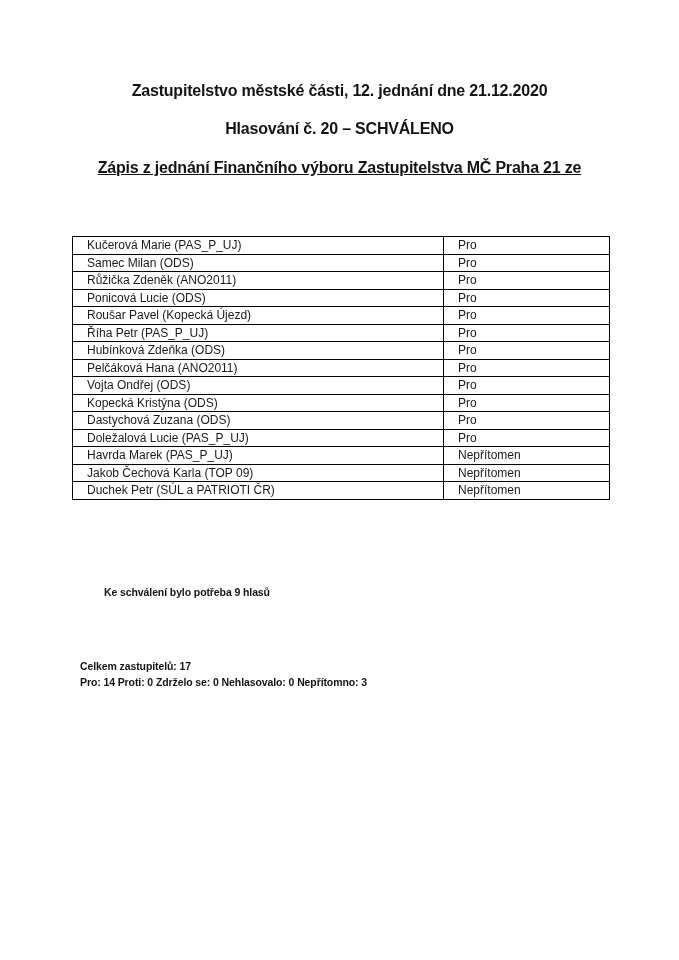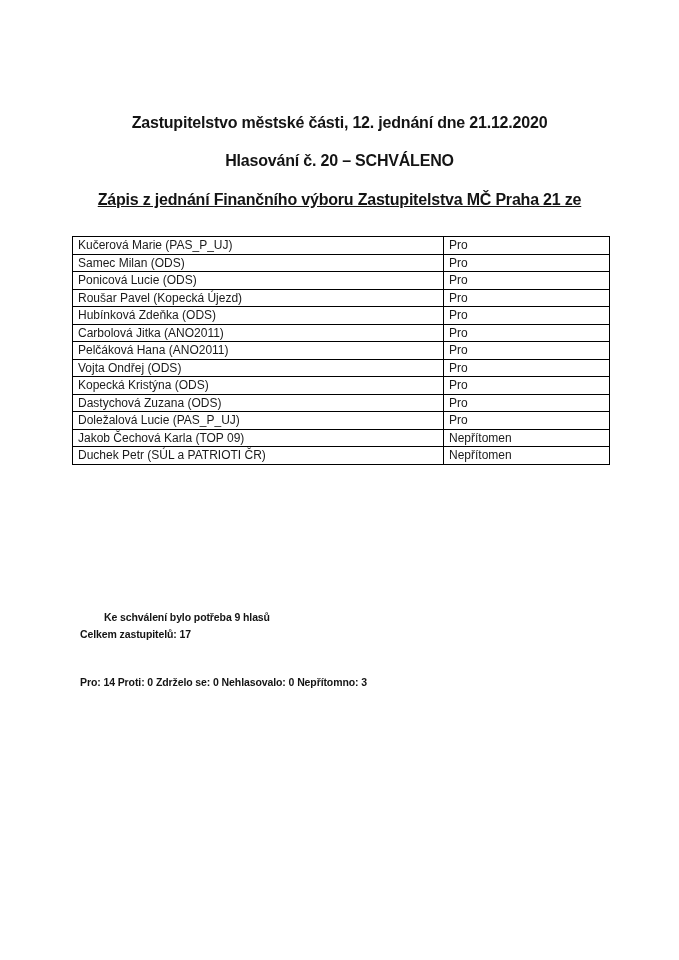--- a/index.html
+++ b/index.html
@@ -19,59 +19,58 @@
   .heading {
     position: absolute;
     left: 0;
     width: 679px;
     text-align: center;
     font-weight: 700;
     font-size: 16px;
     letter-spacing: -0.2px;
     color: #141414;
     white-space: nowrap;
-    margin-top: 32px;
   }
   .h1 { top: 82px; }
   .h2 { top: 120px; }
   .h3a { top: 159px; text-decoration: underline; }
   .h3b { top: 186px; }
 
   .vote-table {
     position: absolute;
     left: 72px;
     top: 236px;
     width: 537px;
     border-collapse: collapse;
     table-layout: fixed;
   }
   .vote-table td {
     border: 1px solid #000000;
     height: 16.5px;
     font-size: 12px;
     line-height: 16px;
-    padding: 0 2px 0 5px;
+    padding: 0 2px 0 14px;
     color: #1a1a1a;
     white-space: nowrap;
     overflow: hidden;
   }
   col.c1 { width: 371px; }
   col.c2 { width: 166px; }
 
   .summary {
     position: absolute;
     left: 80px;
     font-weight: 700;
     font-size: 10.5px;
     letter-spacing: -0.1px;
     color: #141414;
     white-space: nowrap;
   }
-  .s1 { top: 611px; padding-left: 24px; }
-  .s2 { top: 628px; }
+  .s1 { top: 586px; padding-left: 24px; }
+  .s2 { top: 660px; }
   .s3 { top: 676px; }
 </style>
 </head>
 <body>
 
 <div class="page">
 
   <div class="heading h1">Zastupitelstvo městské části, 12. jednání dne 21.12.2020</div>
 
   <div class="heading h2">Hlasování č. 20 – SCHVÁLENO</div>
@@ -88,41 +87,45 @@
   <tr>
     <td class="name-cell">Kučerová Marie (PAS_P_UJ)</td>
     <td class="vote-cell">Pro</td>
   </tr>
 
   <tr>
     <td class="name-cell">Samec Milan (ODS)</td>
     <td class="vote-cell">Pro</td>
   </tr>
 
+  <tr>
+    <td class="name-cell">Růžička Zdeněk (ANO2011)</td>
+    <td class="vote-cell">Pro</td>
+  </tr>
 
   <tr>
     <td class="name-cell">Ponicová Lucie (ODS)</td>
     <td class="vote-cell">Pro</td>
   </tr>
 
   <tr>
     <td class="name-cell">Roušar Pavel (Kopecká Újezd)</td>
     <td class="vote-cell">Pro</td>
   </tr>
 
+  <tr>
+    <td class="name-cell">Říha Petr (PAS_P_UJ)</td>
+    <td class="vote-cell">Pro</td>
+  </tr>
 
   <tr>
     <td class="name-cell">Hubínková Zdeňka (ODS)</td>
     <td class="vote-cell">Pro</td>
   </tr>
 
-  <tr>
-    <td class="name-cell">Carbolová Jitka (ANO2011)</td>
-    <td class="vote-cell">Pro</td>
-  </tr>
 
   <tr>
     <td class="name-cell">Pelčáková Hana (ANO2011)</td>
     <td class="vote-cell">Pro</td>
   </tr>
 
   <tr>
     <td class="name-cell">Vojta Ondřej (ODS)</td>
     <td class="vote-cell">Pro</td>
   </tr>
@@ -136,20 +139,24 @@
     <td class="name-cell">Dastychová Zuzana (ODS)</td>
     <td class="vote-cell">Pro</td>
   </tr>
 
   <tr>
     <td class="name-cell">Doležalová Lucie (PAS_P_UJ)</td>
     <td class="vote-cell">Pro</td>
   </tr>
 
 
+  <tr>
+    <td class="name-cell">Havrda Marek (PAS_P_UJ)</td>
+    <td class="vote-cell">Nepřítomen</td>
+  </tr>
 
   <tr>
     <td class="name-cell">Jakob Čechová Karla (TOP 09)</td>
     <td class="vote-cell">Nepřítomen</td>
   </tr>
 
   <tr>
     <td class="name-cell">Duchek Petr (SÚL a PATRIOTI ČR)</td>
     <td class="vote-cell">Nepřítomen</td>
   </tr>

